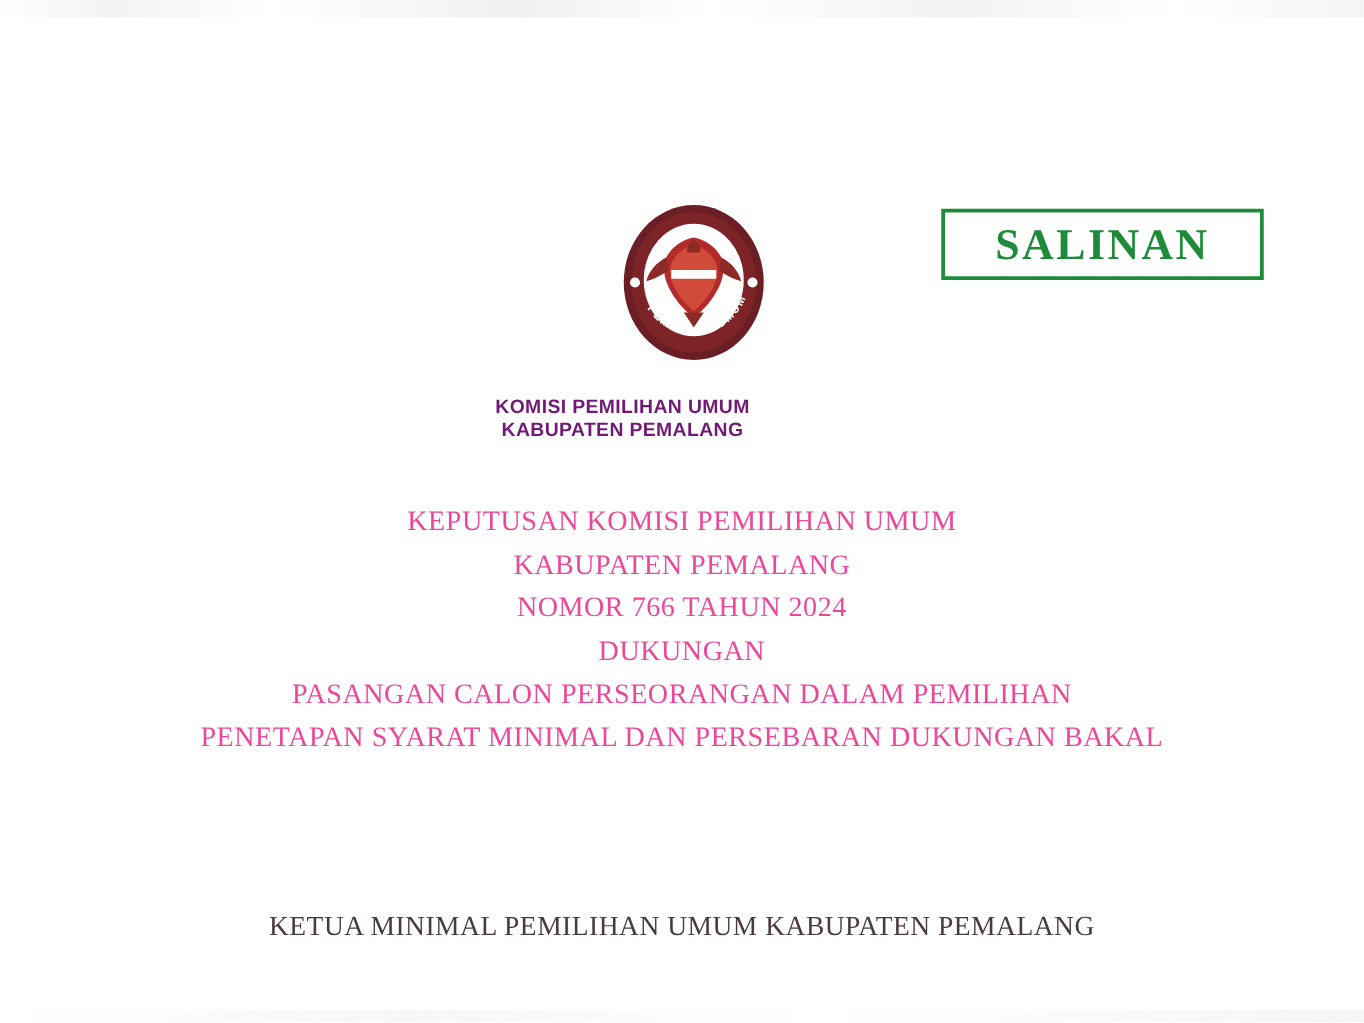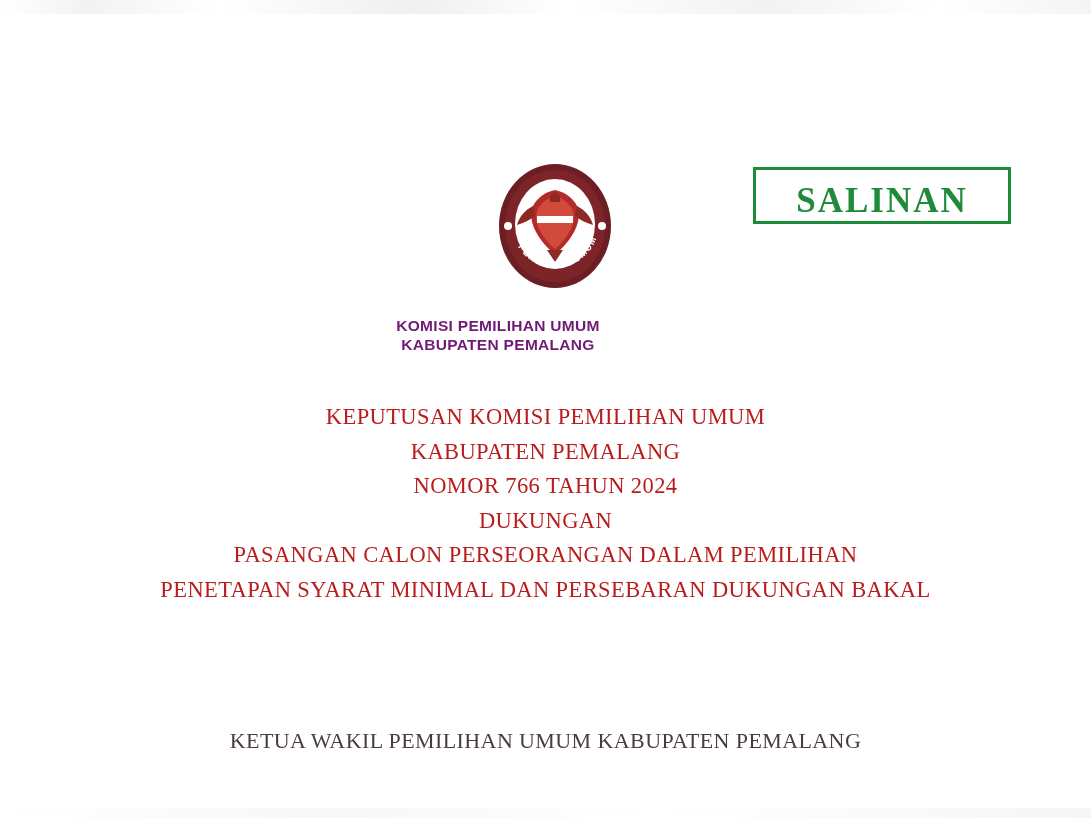--- a/index.html
+++ b/index.html
@@ -52,21 +52,21 @@
   
   .stamp {
     position: absolute;
     left: 753px;
     top: 167px;
     width: 258px;
     height: 57px;
     border: 3px solid #1e8b3a;
     box-sizing: border-box;
     display: flex;
-    align-items: flex-end;
+    align-items: center;
     justify-content: center;
   }
   .stamp-text {
     font-family: "Liberation Serif", serif;
     font-weight: 700;
     font-size: 35px;
     letter-spacing: 2px;
     color: #1e8b3a;
   }
 
@@ -102,21 +102,21 @@
     left: 0;
     top: 400px;
     width: 1091px;
     text-align: center;
   }
   .title-line {
     font-family: "Liberation Serif", serif;
     font-size: 22.5px;
     line-height: 34.5px;
     letter-spacing: .4px;
-    color: #b91c1c;
+    color: #ec4899;
     white-space: nowrap;
   }
 
   
   .opening {
     position: absolute;
     left: 0;
     top: 728px;
     width: 1091px;
     text-align: center;
@@ -182,15 +182,15 @@
 
   <div class="title-block">
     <div class="title-line">KEPUTUSAN KOMISI PEMILIHAN UMUM</div>
     <div class="title-line">KABUPATEN PEMALANG</div>
     <div class="title-line">NOMOR 766 TAHUN 2024</div>
     <div class="title-line">DUKUNGAN</div>
     <div class="title-line">PASANGAN CALON PERSEORANGAN DALAM PEMILIHAN</div>
     <div class="title-line">PENETAPAN SYARAT MINIMAL DAN PERSEBARAN DUKUNGAN BAKAL</div>
   </div>
 
-  <div class="opening">KETUA WAKIL PEMILIHAN UMUM KABUPATEN PEMALANG</div>
+  <div class="opening">KETUA MINIMAL PEMILIHAN UMUM KABUPATEN PEMALANG</div>
 
 </div>
 
 </body></html>

